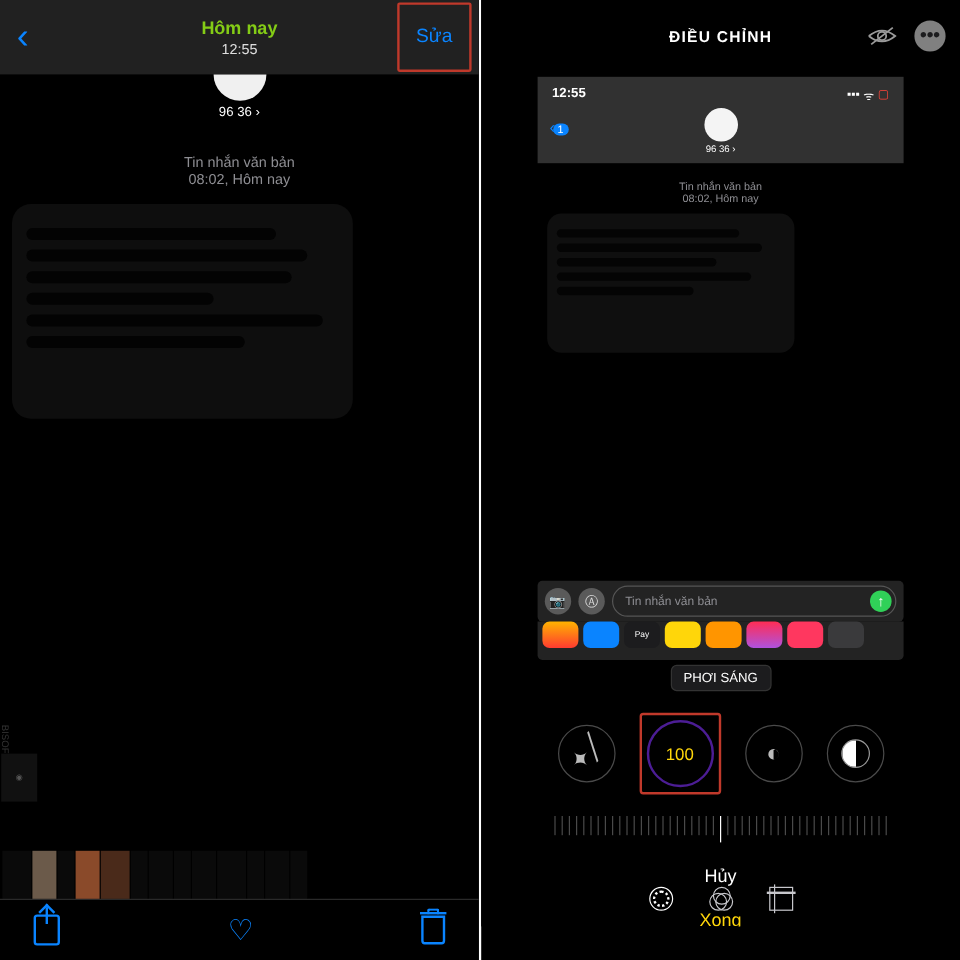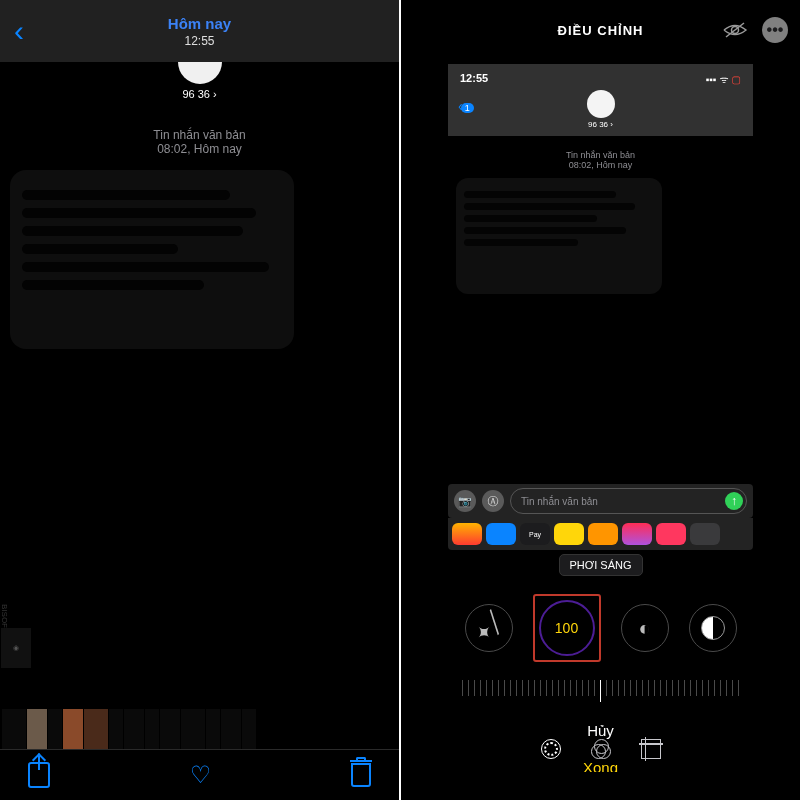--- a/index.html
+++ b/index.html
@@ -6,21 +6,21 @@
   .wrap{width:800px;height:800px;display:flex;background:#000;}
   .panel{position:relative;background:#000;overflow:hidden;}
   .left{width:399px;height:800px;}
   .divider{width:2px;height:800px;background:#fff;}
   .right{width:399px;height:772px;}
 
   
   .l-header{height:62px;background:rgba(60,60,60,.55);display:flex;align-items:center;justify-content:space-between;padding:0 6px 0 8px;position:relative;}
   .back-arrow{color:#0a84ff;font-size:30px;font-weight:300;padding:0 6px;}
   .l-header-center{position:absolute;left:0;right:0;text-align:center;pointer-events:none;}
-  .l-title{color:#3b82f6;font-size:15px;font-weight:600;}
+  .l-title{color:#84cc16;font-size:15px;font-weight:600;}
   .l-time{color:#fff;font-size:12px;opacity:.85;margin-top:2px;}
   .edit-btn{position:relative;color:#0a84ff;font-size:16px;padding:18px 14px;border:2px solid #c0392b;border-radius:2px;}
   .l-body{position:relative;height:658px;}
   .avatar-half{width:44px;height:22px;border-radius:0 0 22px 22px;background:#f0f0f0;margin:0 auto;}
   .contact-name{color:#fff;font-size:11px;text-align:center;margin-top:4px;}
   .msg-meta{color:#8e8e93;font-size:12px;text-align:center;margin-top:28px;}
   .bubble1{width:260px;height:155px;background:#0e0e0e;border-radius:16px;margin:14px 0 0 10px;position:relative;padding:12px;}
   .scribble{height:10px;background:#030303;border-radius:6px;margin:8px 0;}
   .thumbstrip{position:absolute;bottom:50px;left:0;right:0;height:42px;display:flex;align-items:center;padding:0 2px;gap:1px;}
   .th{height:40px;background:#1a1a1a;}
@@ -52,21 +52,21 @@
   .pv-contact{position:absolute;left:0;right:0;top:56px;text-align:center;color:#fff;font-size:8px;}
   .pv-body{background:#000;padding-top:14px;}
   .pv-meta{text-align:center;color:#8e8e93;font-size:9px;}
   .pv-bubble{width:190px;height:100px;background:#0f0f0f;border-radius:12px;margin:8px 0 0 8px;padding:8px;}
   .pv-scrib{height:7px;background:#040404;margin:5px 0;border-radius:4px;}
   .pv-gap{height:190px;}
   .input-row{background:rgba(70,70,70,.5);height:34px;display:flex;align-items:center;padding:0 6px;gap:6px;border-radius:4px;}
   .cam-ic,.store-ic{width:22px;height:22px;border-radius:50%;background:#5a5a5a;color:#ddd;font-size:11px;display:flex;align-items:center;justify-content:center;}
   .msg-input{flex:1;height:24px;border:1px solid #555;border-radius:14px;background:transparent;color:#8e8e93;font-size:10px;display:flex;align-items:center;padding:0 26px 0 10px;position:relative;}
   .send-up{position:absolute;right:3px;top:3px;width:18px;height:18px;border-radius:50%;background:#30d158;color:#fff;font-size:12px;display:flex;align-items:center;justify-content:center;}
-  .apps-row{height:32px;background:rgba(70,70,70,.5);display:flex;align-items:center;padding:0 4px;gap:4px;border-radius:0 0 4px 4px;}
+  .apps-row{height:32px;background:rgba(70,70,70,.5);display:flex;padding:0 4px;gap:4px;border-radius:0 0 4px 4px;}
   .app{width:30px;height:22px;border-radius:6px;}
   .tooltip{position:absolute;bottom:-26px;left:50%;transform:translateX(-50%);background:#1c1c1e;border:1px solid #333;border-radius:5px;padding:4px 10px;color:#fff;font-size:11px;white-space:nowrap;}
   .adj-row{display:flex;justify-content:center;gap:20px;margin-top:44px;align-items:center;}
   .adj-btn{width:46px;height:46px;border-radius:50%;border:1.5px solid #4a4a4a;display:flex;align-items:center;justify-content:center;color:#bbb;font-size:20px;}
   .adj-selected{width:52px;height:52px;border:2px solid #4c1d95;color:#ffd60a;font-size:14px;font-weight:500;position:relative;}
   .adj-selected-box{position:relative;padding:4px;border:2px solid #c0392b;border-radius:3px;}
   .wand{transform:rotate(-45deg);}
   .slider{margin:14px auto 0;width:300px;height:30px;display:flex;align-items:center;justify-content:center;position:relative;}
   .ticks{display:flex;gap:5px;}
   .tick{width:1px;height:16px;background:#4a4a4a;}
@@ -97,20 +97,21 @@
 
 <div class="wrap">
 
   <div class="panel left">
     <div class="l-header">
       <div class="back-arrow">‹</div>
       <div class="l-header-center">
         <div class="l-title">Hôm nay</div>
         <div class="l-time">12:55</div>
       </div>
+      <div class="edit-btn">Sửa</div>
     </div>
 
     <div class="l-body">
       <div class="avatar-half"></div>
       <div class="contact-name">96 36 ›</div>
       <div class="msg-meta">
         <span>Tin nhắn văn bản</span><br>
         <span>08:02, Hôm nay</span>
       </div>
       <div class="bubble1">

